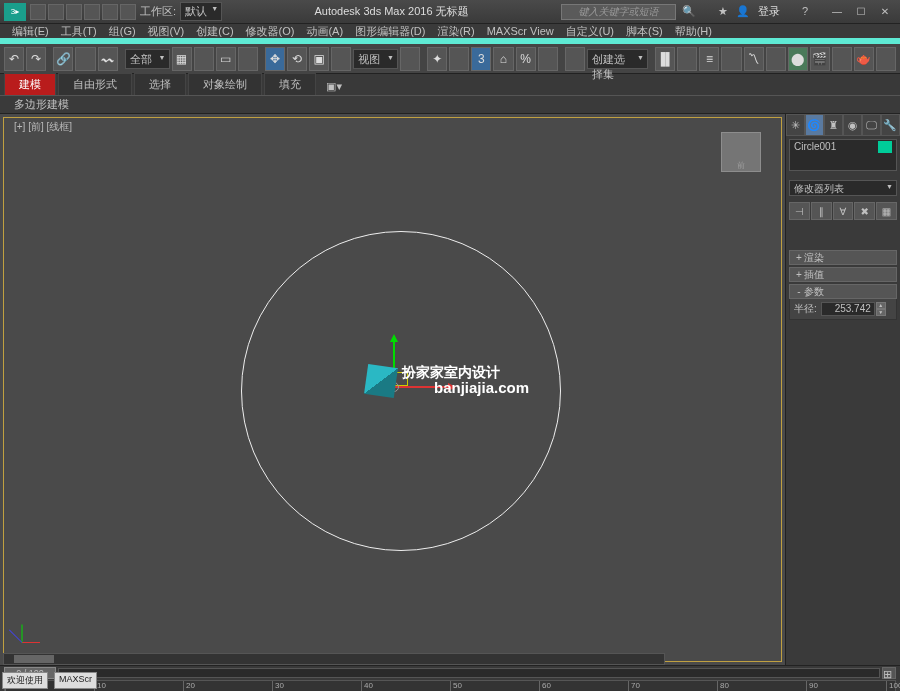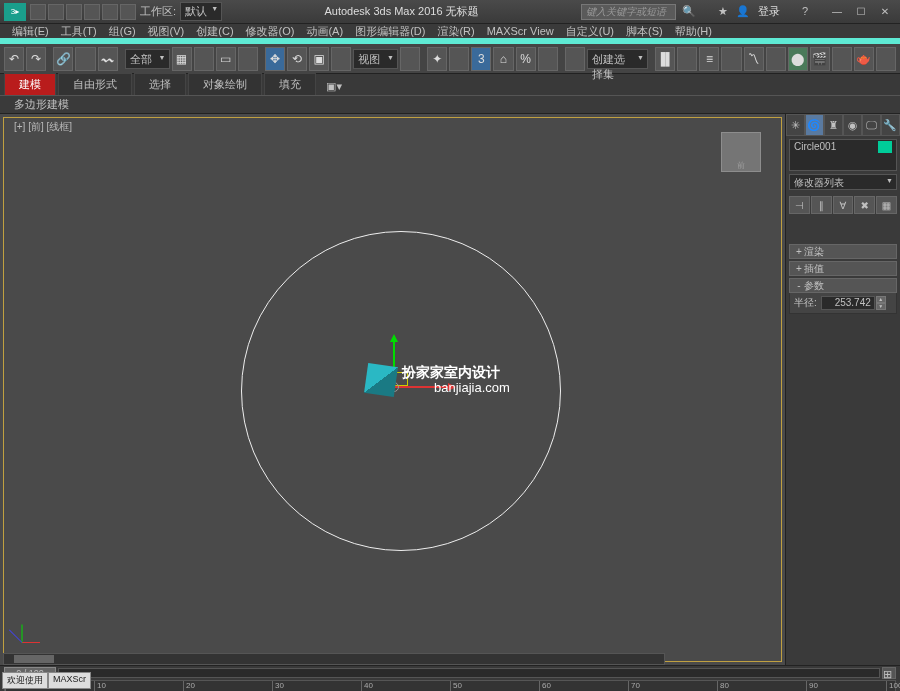--- a/index.html
+++ b/index.html
@@ -7,21 +7,21 @@
 
 
 .titlebar { height: 24px; background: linear-gradient(#4a4a4a,#3a3a3a); display: flex; align-items: center; padding: 0 4px; border-bottom: 1px solid #222; }
 .titlebar .logo { width: 22px; height: 18px; background: #1a9e8c; margin-right: 4px; display: flex; align-items: center; justify-content: center; font-size: 8px; color: #fff; }
 .titlebar .qat { display: flex; gap: 2px; }
 .titlebar .qat .btn { width: 16px; height: 16px; background: #555; border: 1px solid #666; }
 .titlebar .ws-label { margin: 0 4px; font-size: 11px; }
 .titlebar .ws-dropdown { background: #2a2a2a; border: 1px solid #555; padding: 1px 14px 1px 4px; font-size: 11px; color: #c0c0c0; position: relative; }
 .titlebar .ws-dropdown::after { content: "▼"; font-size: 7px; position: absolute; right: 3px; top: 2px; }
 .titlebar .title { flex: 1; text-align: center; font-size: 11px; color: #ddd; }
-.titlebar .search { background: #5a5a5a; border: 1px solid #777; width: 95px; height: 16px; padding: 0 4px; font-size: 10px; font-style: italic; color: #999; }
+.titlebar .search { background: #5a5a5a; border: 1px solid #777; width: 115px; height: 16px; padding: 0 4px; font-size: 10px; font-style: italic; color: #999; text-align: center; }
 .titlebar .right-icons { display: flex; gap: 4px; align-items: center; margin-left: 6px; }
 .titlebar .right-icons .ic { width: 14px; height: 14px; }
 .titlebar .login { font-size: 11px; color: #ddd; margin-left: 4px; }
 .titlebar .wbtns { display: flex; gap: 2px; margin-left: 10px; }
 .titlebar .wbtns .wb { width: 22px; height: 14px; display: flex; align-items: center; justify-content: center; font-size: 10px; }
 
 
 .menubar { height: 20px; background: #3a3a3a; display: flex; align-items: center; padding: 0 6px; border-bottom: 6px solid #5eead4; }
 .menubar .menu-item { padding: 2px 6px; font-size: 11px; cursor: default; }
 
@@ -53,40 +53,40 @@
 .gizmo .y-axis { position: absolute; width: 2px; height: 50px; background: #0d0; left: 7px; top: -12px; }
 .gizmo .y-axis::before { content: ""; position: absolute; top: -6px; left: -3px; border: 4px solid transparent; border-bottom: 8px solid #0d0; }
 .gizmo .x-axis { position: absolute; width: 60px; height: 2px; background: #d33; left: 8px; top: 38px; }
 .gizmo .x-axis::after { content: ""; position: absolute; right: -6px; top: -3px; border: 4px solid transparent; border-left: 8px solid #d33; }
 .gizmo .origin { position: absolute; width: 10px; height: 10px; border: 1px solid #999; border-radius: 50%; left: 3px; top: 34px; }
 .gizmo .sq { position:absolute; width:14px; height:14px; border:1px solid #cc0; left:8px; top:24px; }
 
 .watermark { position: absolute; left: 362px; top: 247px; display: flex; align-items: center; gap: 6px; pointer-events: none; }
 .watermark .wm-icon { width: 30px; height: 30px; background: linear-gradient(135deg,#2ab8c4 50%,#1a7a84 50%); transform: rotate(8deg); }
 .watermark .wm-text { color: #fff; font-size: 14px; font-weight: bold; line-height: 1.1; }
-.watermark .wm-text .sub { font-size: 13px; font-weight: normal; padding-left: 32px; }
+.watermark .wm-text .sub { font-size: 15px; font-weight: bold; padding-left: 32px; }
 
 .axis-tripod { position: absolute; bottom: 12px; left: 12px; width: 30px; height: 30px; }
 .axis-tripod .ax { position: absolute; width: 18px; height: 1px; left: 6px; bottom: 6px; transform-origin: left center; font-size:8px; }
 .axis-tripod .ax.x { background: #d33; }
 .axis-tripod .ax.y { background: #0d0; transform: rotate(-90deg); }
 .axis-tripod .ax.z { background: #44d; transform: rotate(-135deg); }
 
 .vp-scroll { position: absolute; bottom: 0; left: 3px; right: 120px; height: 12px; background: #333; border: 1px solid #555; display:flex; align-items:center; }
 .vp-scroll .thumb { width: 40px; height: 8px; background: #666; margin-left: 10px; }
 
 
 .cmdpanel { width: 115px; background: #3a3a3a; border-left: 1px solid #222; display: flex; flex-direction: column; }
 .cmdpanel .tabs { display: flex; height: 22px; background: #444; }
 .cmdpanel .tabs .ct { flex: 1; border: 1px solid #555; display: flex; align-items: center; justify-content: center; font-size: 11px; }
 .cmdpanel .tabs .ct.active { background: #5a7aa0; }
 .cmdpanel .name-field { margin: 3px; height: 32px; background: #2a2a2a; border: 1px solid #555; padding: 1px 4px; font-size: 10px; display:flex; }
 .cmdpanel .name-field .txt { flex:1; }
 .cmdpanel .name-field .color { width: 14px; height: 12px; background: #0c9; margin-left: 2px; }
-.cmdpanel .mod-dd { margin: 0 3px 3px; height: 16px; background: #2a2a2a; border: 1px solid #555; padding: 1px 4px; font-size: 10px; position: relative; }
+.cmdpanel .mod-dd { margin: 6px 3px 3px; height: 16px; background: #2a2a2a; border: 1px solid #555; padding: 1px 4px; font-size: 10px; position: relative; }
 .cmdpanel .mod-dd::after { content: "▼"; font-size: 7px; position: absolute; right: 3px; top: 2px; }
 .cmdpanel .stack { margin: 0 3px; height: 82px; background: #2a2a2a; border: 1px solid #555; padding: 3px 5px; font-size: 10px; }
 .cmdpanel .stack-btns { display: flex; margin: 3px; gap: 1px; }
 .cmdpanel .stack-btns .sb { flex: 1; height: 18px; background: #555; border: 1px solid #666; font-size: 10px; display:flex; align-items:center; justify-content:center; }
 .cmdpanel .gap { height: 26px; }
 .cmdpanel .rollout { margin: 1px 3px; }
 .cmdpanel .rollout-header { background: #555; border: 1px solid #666; height: 15px; display: flex; align-items: center; font-size: 10px; padding: 0 4px; }
 .cmdpanel .rollout-header .pm { width: 10px; text-align:center; }
 .cmdpanel .rollout-header .rt { flex: 1; text-align: left; }
 .cmdpanel .rollout-body { background: #444; border: 1px solid #333; border-top: none; padding: 3px 4px; display: flex; align-items: center; font-size: 10px; }
@@ -96,21 +96,21 @@
 .cmdpanel .rollout-body .spin-btns div { flex: 1; background: #666; border: 1px solid #777; font-size: 5px; line-height:5px; text-align:center; }
 
 
 .timeline-area { height: 30px; background: #393939; border-top: 1px solid #222; display: flex; flex-direction: column; }
 .time-slider { height: 14px; display: flex; align-items: center; padding: 0 4px; }
 .time-slider .thumb { width: 52px; height: 12px; background: #666; border: 1px solid #888; font-size: 9px; text-align: center; }
 .time-slider .track { flex: 1; height: 10px; background: #2a2a2a; border: 1px solid #555; margin-left: 2px; }
 .time-ruler { height: 16px; background: #333; position: relative; margin: 0 4px; border: 1px solid #555; }
 .time-ruler .tick { position: absolute; bottom: 0; font-size: 8px; color: #aaa; border-left: 1px solid #666; padding-left: 2px; height: 100%; }
 
-.status-tags { position: absolute; bottom: 2px; left: 2px; display: flex; gap: 0; margin-top: 21px; }
+.status-tags { position: absolute; bottom: 2px; left: 2px; display: flex; gap: 6px; margin-top: 21px; }
 .status-tags .tag { background: #ddd; color: #222; font-size: 9px; padding: 1px 4px; border: 1px solid #888; }
 </style>
 </head>
 <body>
 
 <div class="titlebar">
   <div class="logo">3▸</div>
   <div class="qat">
     <div class="btn"></div>
     <div class="btn"></div>

